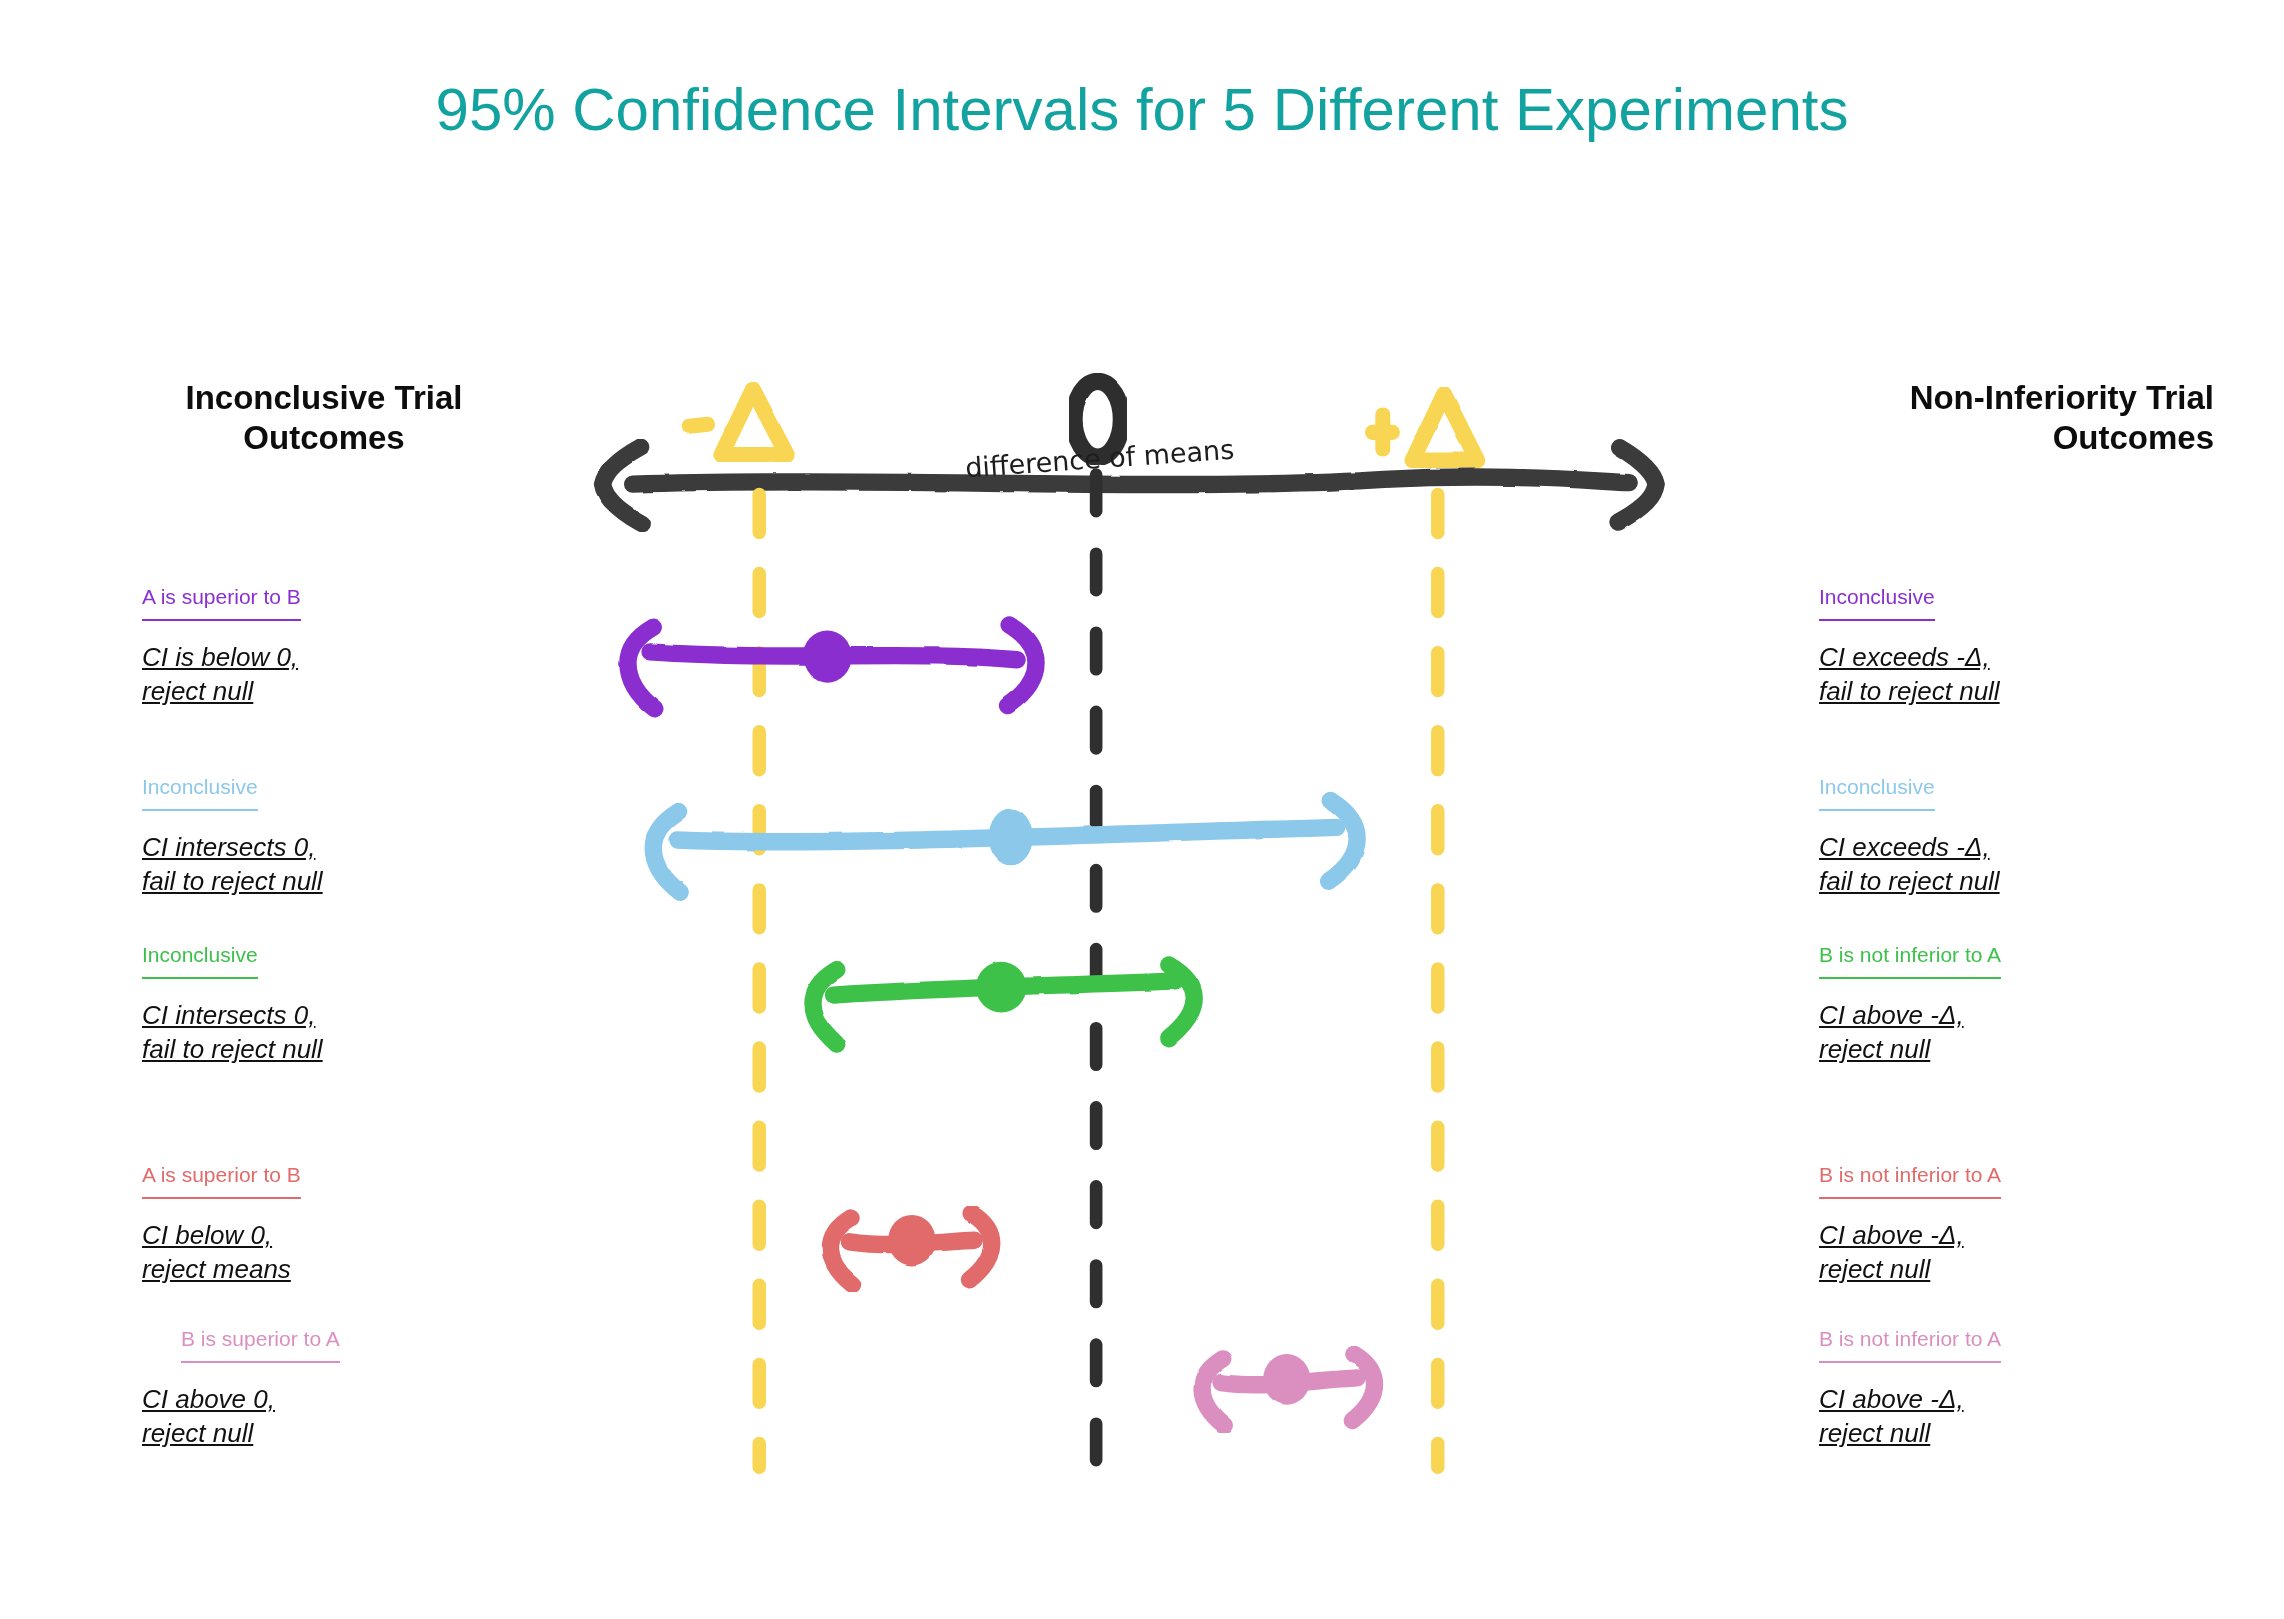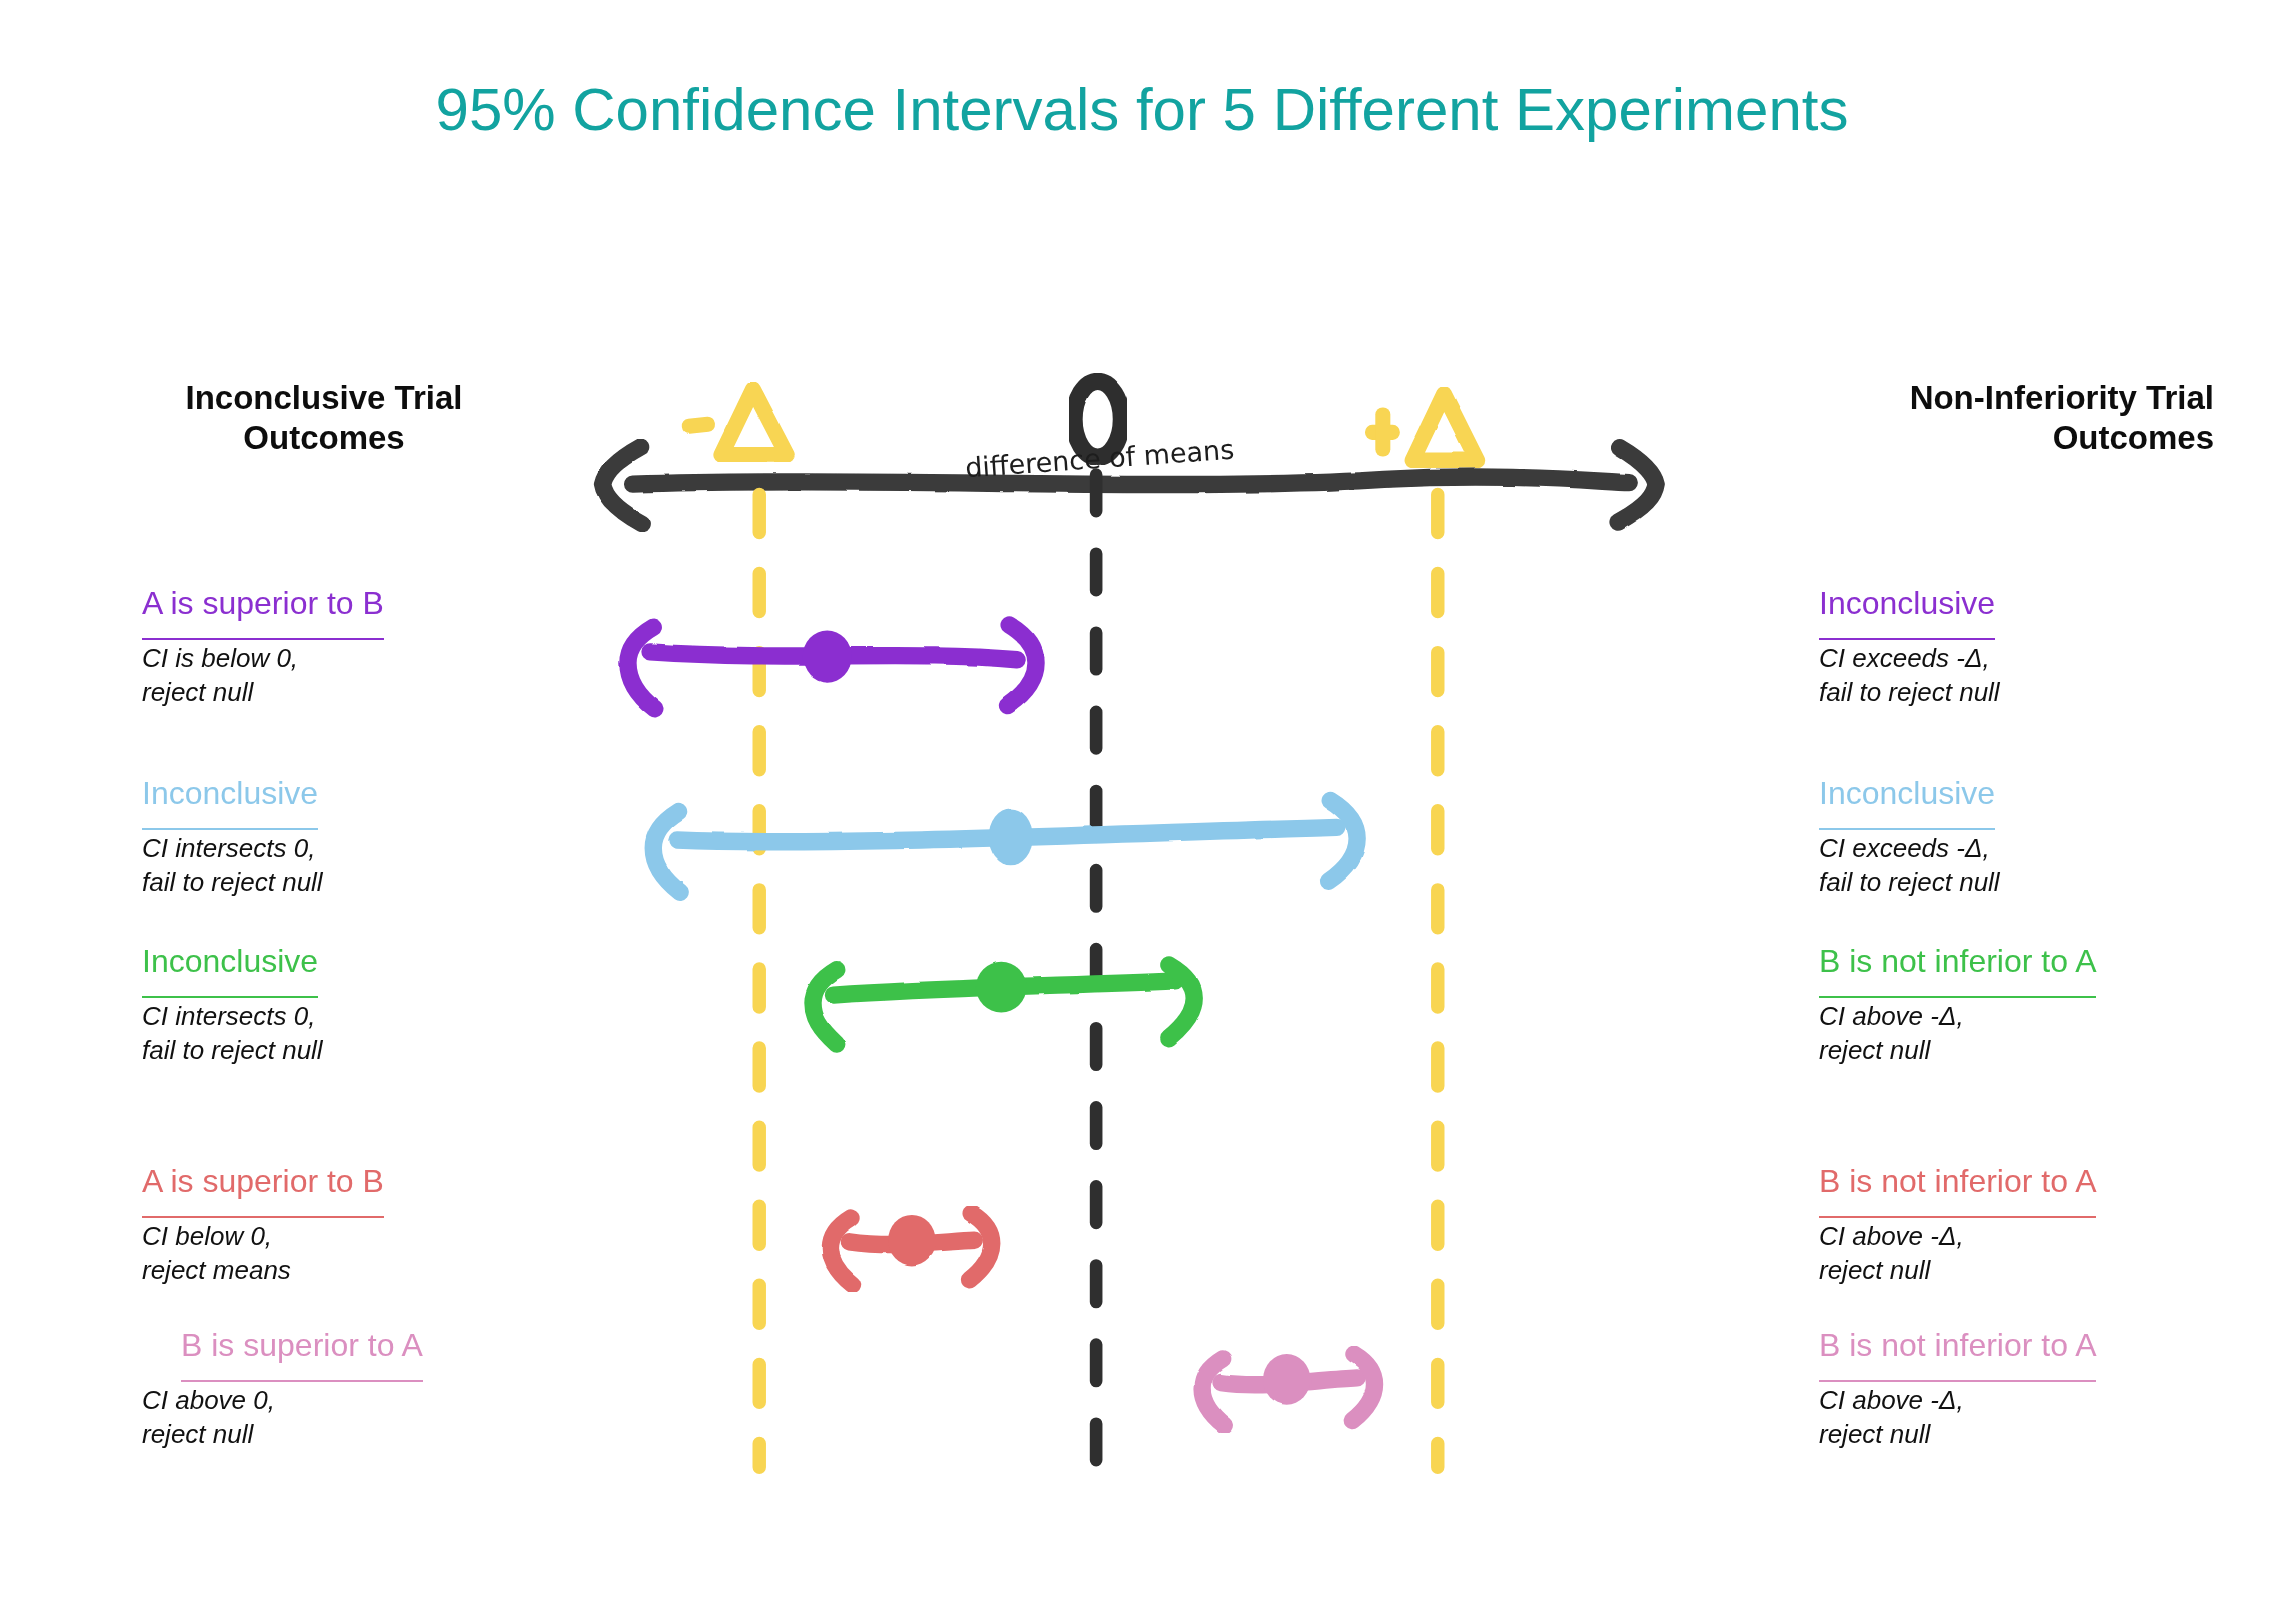--- a/index.html
+++ b/index.html
@@ -20,26 +20,26 @@
     font-size:33px;font-weight:bold;color:#0d0d0d;line-height:1.22;
   }
   .col-head.left{left:79px;top:378px;}
   .col-head.right{left:1724px;top:378px;text-align:right;}
 
   .row-block{position:absolute;width:506px;}
   .row-block.left{left:142px;}
   .row-block.right{left:1819px;}
 
   .outcome{
-    display:inline-block;font-size:32px;line-height:1.18;
-    border-bottom:2.4px solid currentColor;padding-bottom:15px;white-space:nowrap;
+    display:inline-block;font-size:21px;line-height:1.18;
+    border-bottom:2.4px solid currentColor;padding-bottom:9px;white-space:nowrap;
   }
   .detail{
-    margin-top:2px;font-size:26px;font-style:italic;color:#111;
-    line-height:1.30;white-space:pre-line;
+    margin-top:20px;font-size:26px;font-style:italic;color:#111;
+    line-height:1.30;white-space:pre-line;text-decoration:underline;
   }
 
   
   #plot{position:absolute;left:0;top:0;width:2284px;height:1620px;}
   .dm-label{
     position:absolute;font-size:27px;color:#1d1d1d;
     font-family:"DejaVu Sans",sans-serif;
   }
 </style>
 </head>

